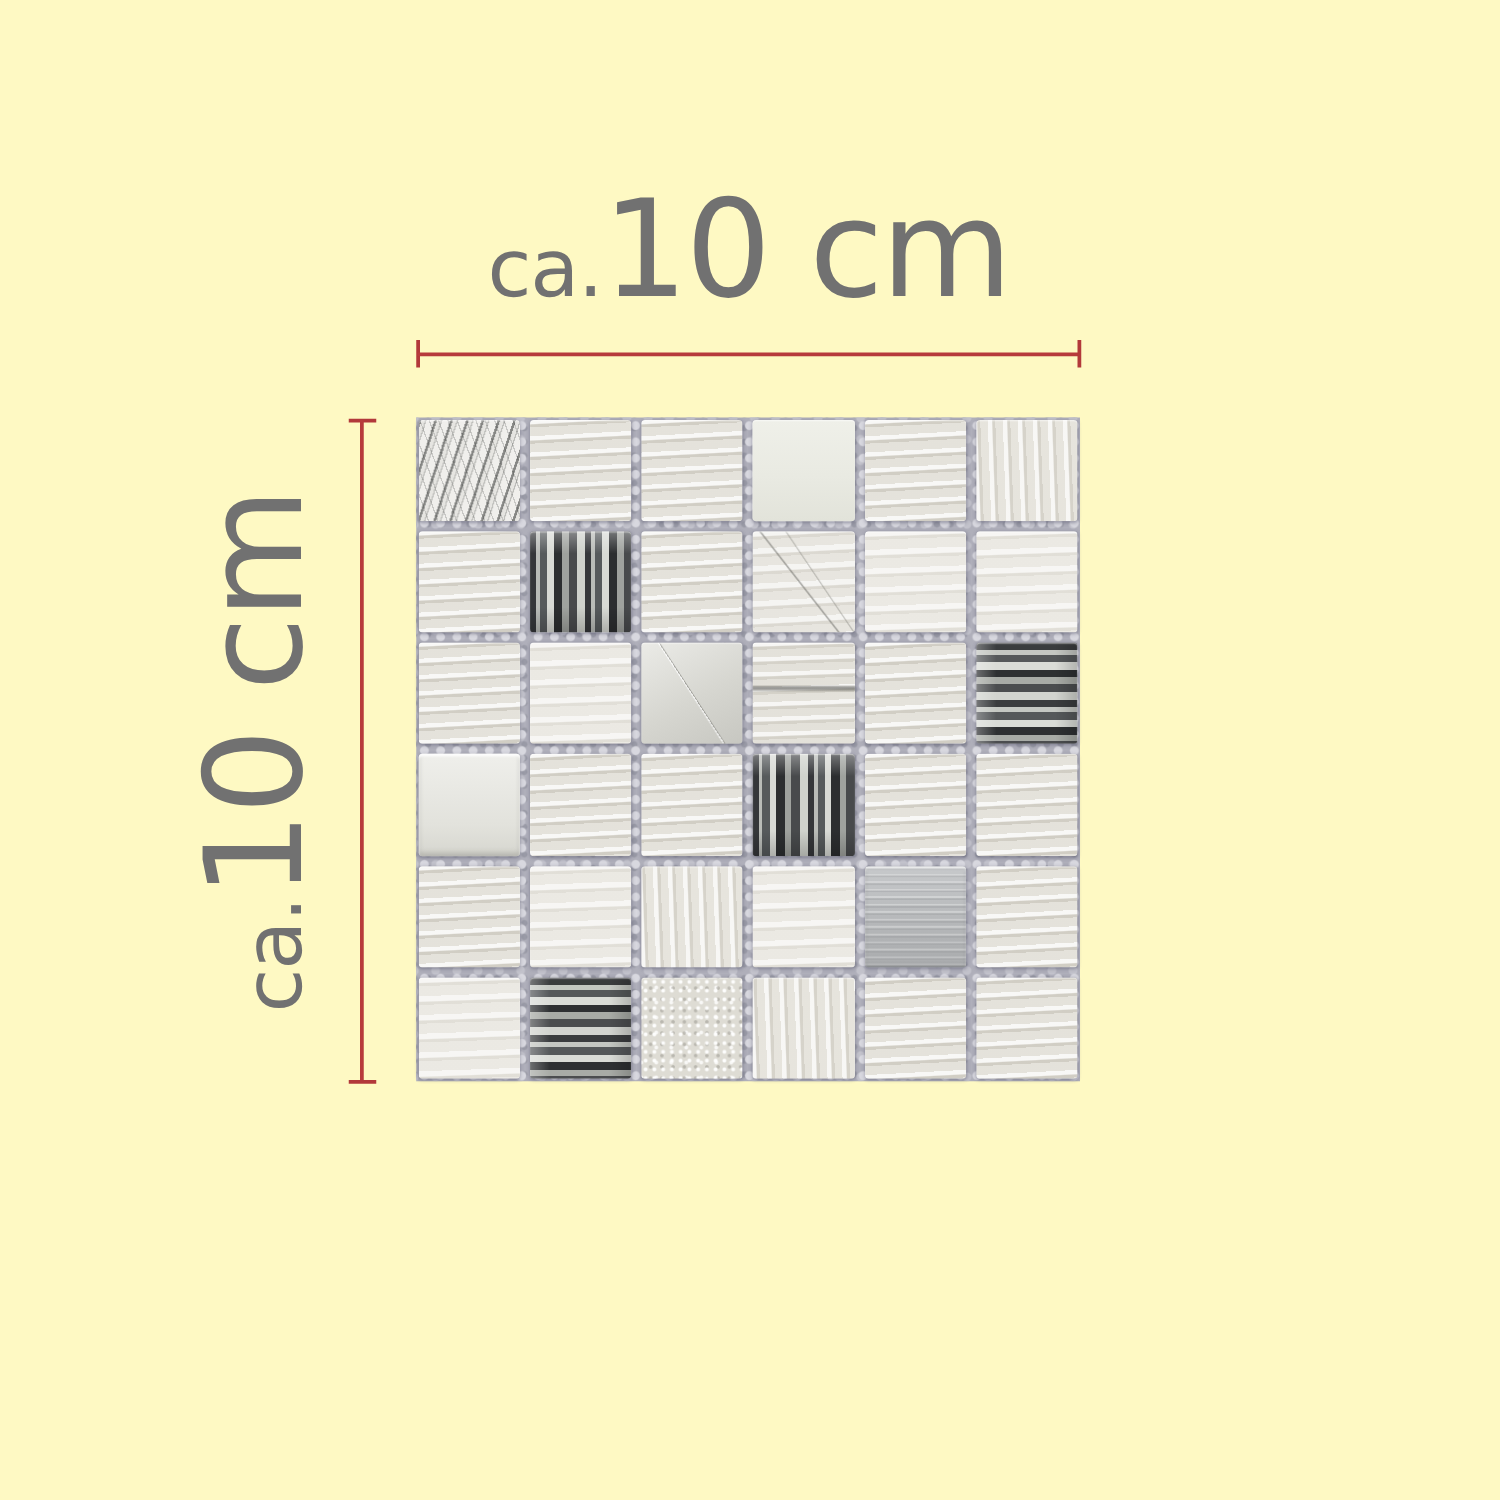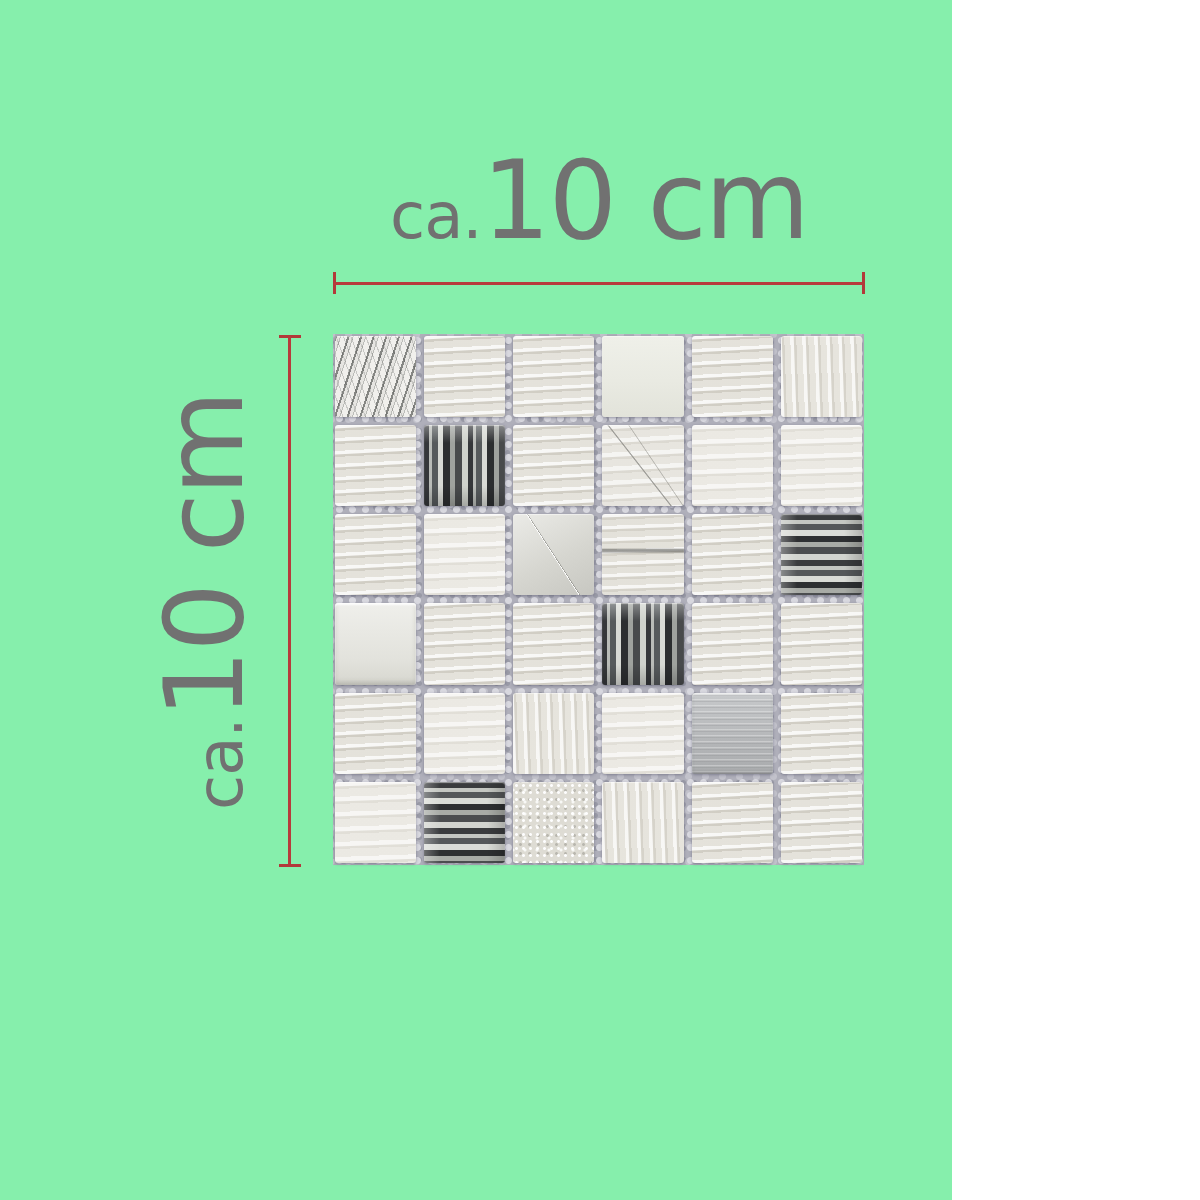--- a/index.html
+++ b/index.html
@@ -1,18 +1,18 @@
 <!DOCTYPE html>
 <html><head>
 <meta charset="utf-8">
 <style>
   * { margin:0; padding:0; box-sizing:border-box; }
   html,body { background:#ffffff; }
   .canvas {
-    position:relative; width:952px; height:1200px; background:#86efac;
+    position:relative; width:1200px; height:1200px; background:#fef9c3;
     font-family:"DejaVu Sans","Liberation Sans",sans-serif; overflow:hidden;
   }
 
   
   .dim-label { color:#717171; display:flex; align-items:baseline; white-space:nowrap; }
   .dim-label .small { font-size:64px; letter-spacing:-1px; }
   .dim-label .big   { font-size:108px; letter-spacing:-2px; }
   .top-label {
     position:absolute; left:333px; top:138px; width:532px; height:112px;
     justify-content:center;

